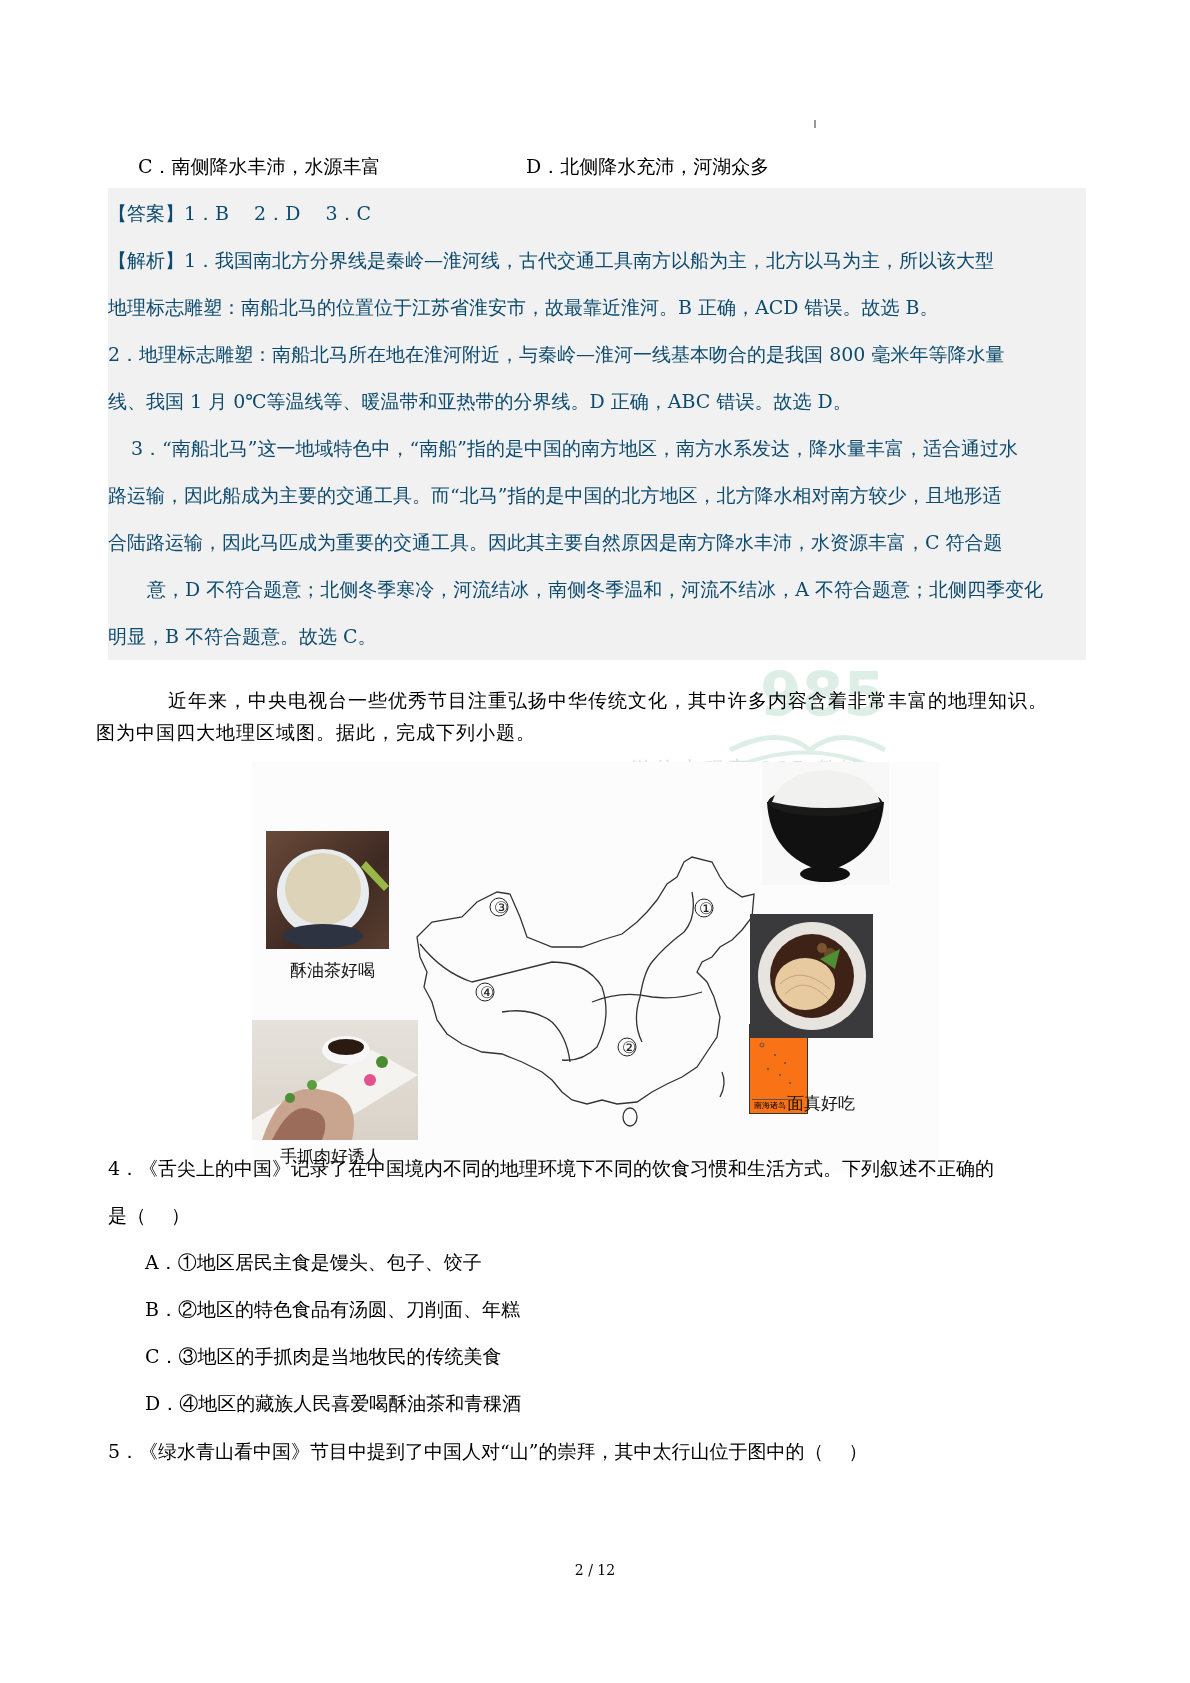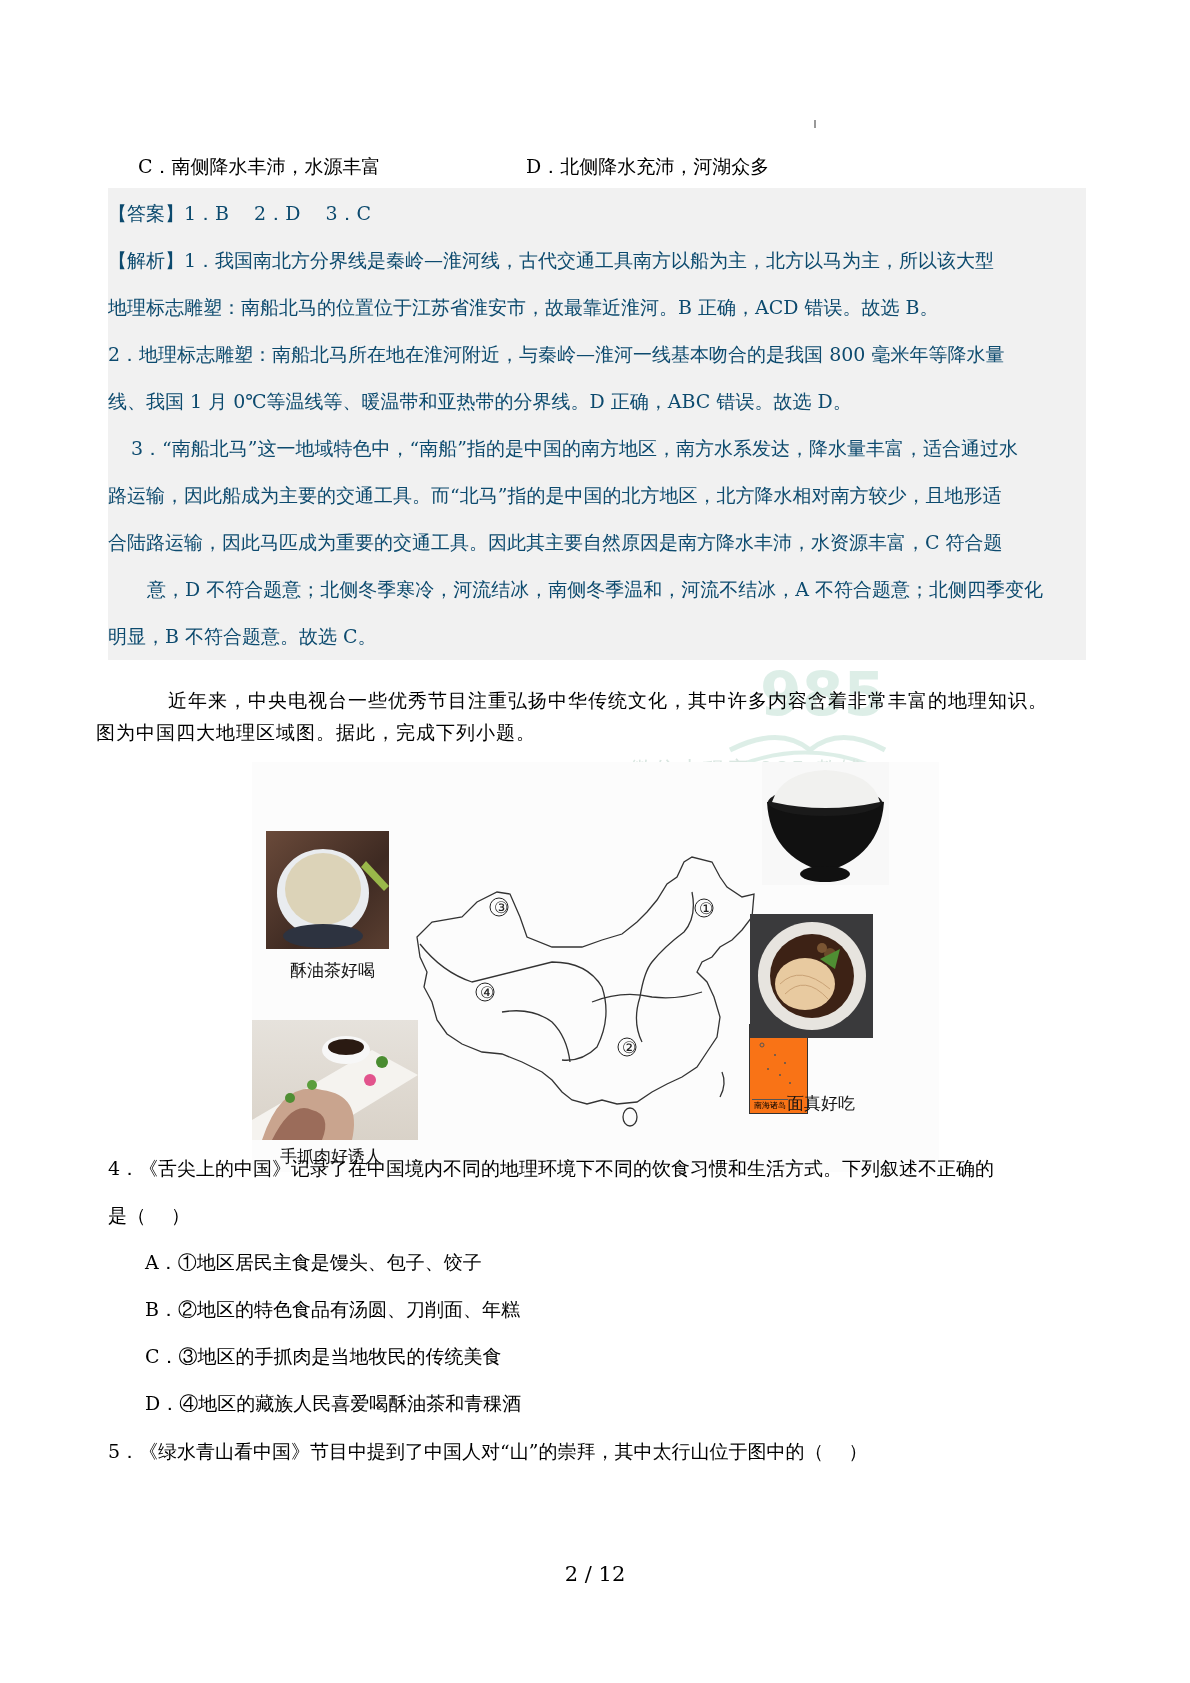--- a/index.html
+++ b/index.html
@@ -8,21 +8,21 @@
     .abs { position: absolute; }
     .line { font-size: 19px; line-height: 24px; white-space: nowrap; }
     .answer-box { position: absolute; left: 108px; top: 188px; width: 978px; height: 472px; background: #f1f1f1; }
     .red { color: #0c4a6e; }
     .tick { position: absolute; left: 814px; top: 120px; width: 2px; height: 8px; background: #999; }
     .figure { position: absolute; left: 252px; top: 762px; width: 687px; height: 410px; background: #fcfcfc; }
     .photo { position: absolute; overflow: hidden; }
     .caption { position: absolute; font-size: 17px; line-height: 20px; white-space: nowrap; color: #111; }
     .watermark { position: absolute; left: 720px; top: 655px; width: 170px; height: 120px; opacity: 0.35; }
     .wm-text { position: absolute; left: 630px; top: 755px; font-size: 22px; color: #d9e6e0; white-space: nowrap; letter-spacing: 2px; }
-    .page-num { position: absolute; left: 0; width: 1190px; top: 1562px; text-align: center; font-size: 21px; }
+    .page-num { position: absolute; left: 0; width: 1190px; top: 1562px; text-align: center; font-size: 14px; }
   </style>
 </head>
 <body>
 
 <div class="tick"></div>
 
 <div class="abs line" style="left:138px; top:154px;">C．南侧降水丰沛，水源丰富</div>
 <div class="abs line" style="left:526px; top:154px;">D．北侧降水充沛，河湖众多</div>
 
 <div class="answer-box"></div>

